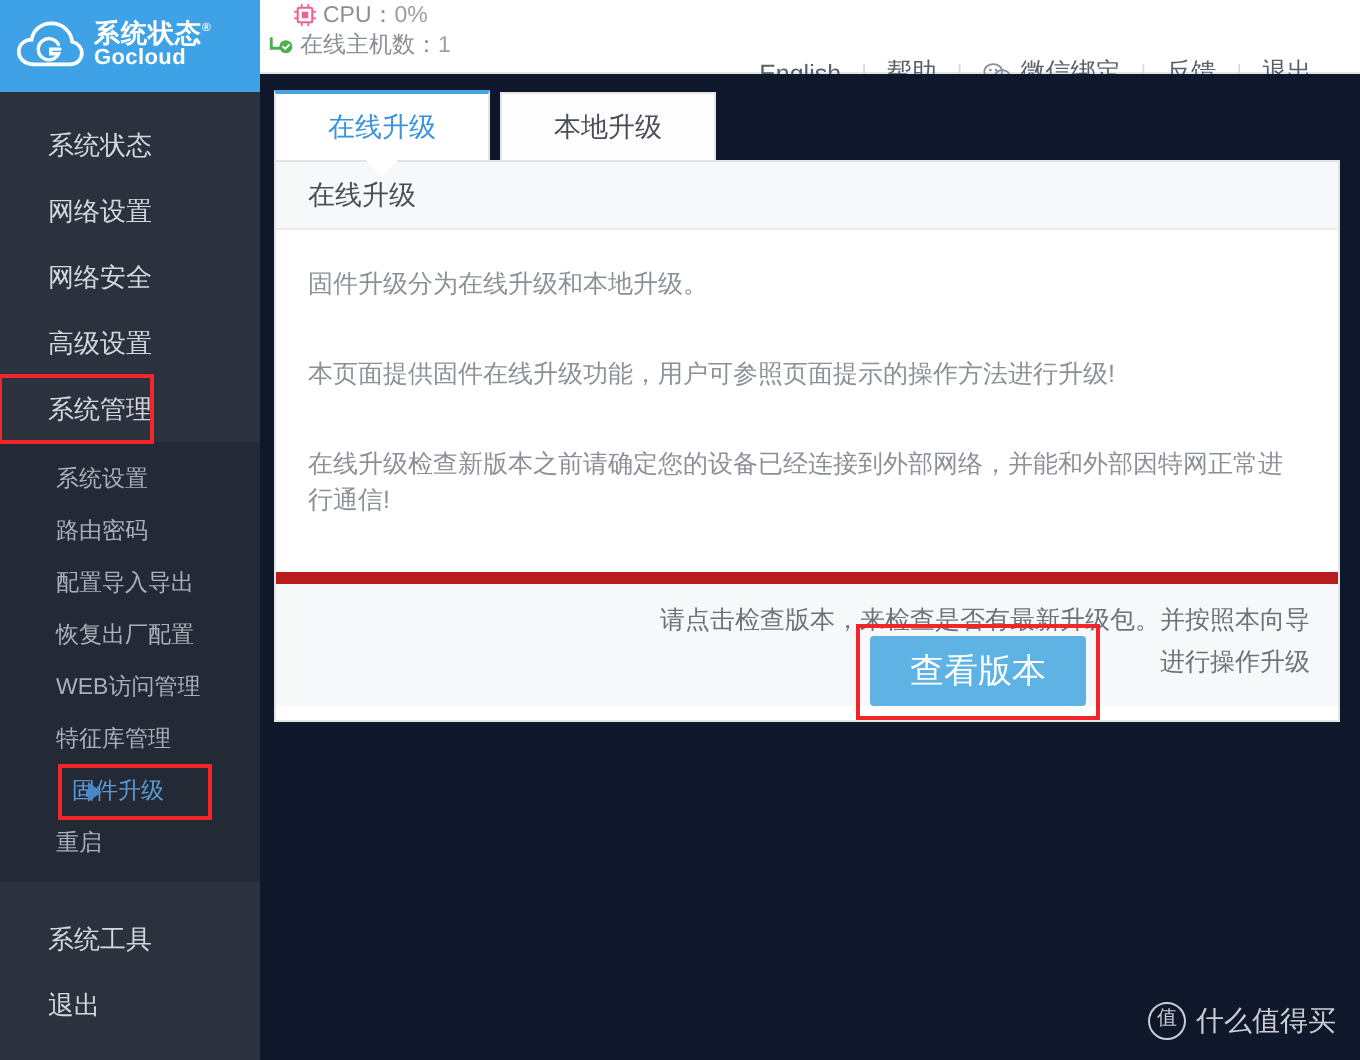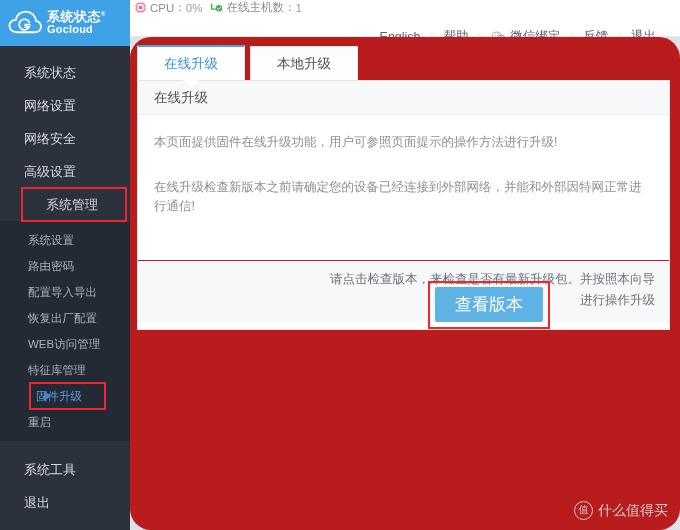--- a/index.html
+++ b/index.html
@@ -71,22 +71,21 @@
     line-height: 33px;
     padding-left: 24px;
     color: #d4d8de;
     font-size: 13px;
     box-sizing: border-box;
     cursor: default;
   }
   .nav-item.highlight {
     outline: 2px solid #f0262a;
     outline-offset: -1px;
-    width: 104px;
-    margin-left: 22px;
+    width: 76px;
   }
   .submenu {
     background: #242a35;
     padding: 6px 0 6px 0;
   }
   .sub-item {
     position: relative;
     height: 26px;
     line-height: 26px;
     padding-left: 28px;
@@ -131,20 +130,21 @@
   }
   .stats {
     position: absolute;
     left: 4px; top: 0;
     height: 15px;
     display: flex;
     align-items: center;
     font-size: 11.5px;
     color: #8a8f96;
     white-space: nowrap;
+    flex-direction: column;
   }
   .stat {
     display: flex;
     align-items: center;
     margin-right: 8px;
   }
   .stat-label { margin-left: 3px; }
   .stat-value { color: #9aa0a7; }
   .cpu-icon, .host-icon {
     width: 13px; height: 13px;
@@ -176,24 +176,23 @@
     display: inline-block;
   }
 
   
   .content {
     position: absolute;
     left: 130px;
     top: 37px;
     width: 550px;
     height: 493px;
-    background: #b91c1c;
+    background: #0f172a;
     box-sizing: border-box;
     padding: 7px 10px 0 7px;
-    border-radius: 21px;
   }
   .tabs {
     display: flex;
     height: 36px;
     align-items: flex-end;
   }
   .tab {
     position: relative;
     width: 108px;
     height: 34px;
@@ -249,21 +248,21 @@
     min-height: 145px;
   }
   .para {
     font-size: 12.5px;
     color: #8c9198;
     line-height: 1.5;
     margin: 0 0 26px 0;
   }
   .card-foot {
     background: #f7f8f9;
-    border-top: 1px solid #b91c1c;
+    border-top: 6px solid #b91c1c;
     padding: 8px 8px 10px 8px;
     box-sizing: border-box;
     min-height: 56px;
     position: relative;
   }
   .foot-text {
     font-size: 12.5px;
     color: #6d7279;
     line-height: 1.7;
     text-align: right;
@@ -465,20 +464,21 @@
       </div>
       <div class="tab">
         <span>本地升级</span>
       </div>
     </div>
 
     <div class="card">
       <div class="card-head">在线升级</div>
 
       <div class="card-body">
+        <p class="para">固件升级分为在线升级和本地升级。</p>
         <p class="para">本页面提供固件在线升级功能，用户可参照页面提示的操作方法进行升级!</p>
         <p class="para">在线升级检查新版本之前请确定您的设备已经连接到外部网络，并能和外部因特网正常进行通信!</p>
       </div>
 
       <div class="card-foot">
         <div class="foot-text">请点击检查版本，来检查是否有最新升级包。并按照本向导进行操作升级</div>
         <div class="btn-wrap">
           <button class="btn-primary">查看版本</button>
         </div>
       </div>

